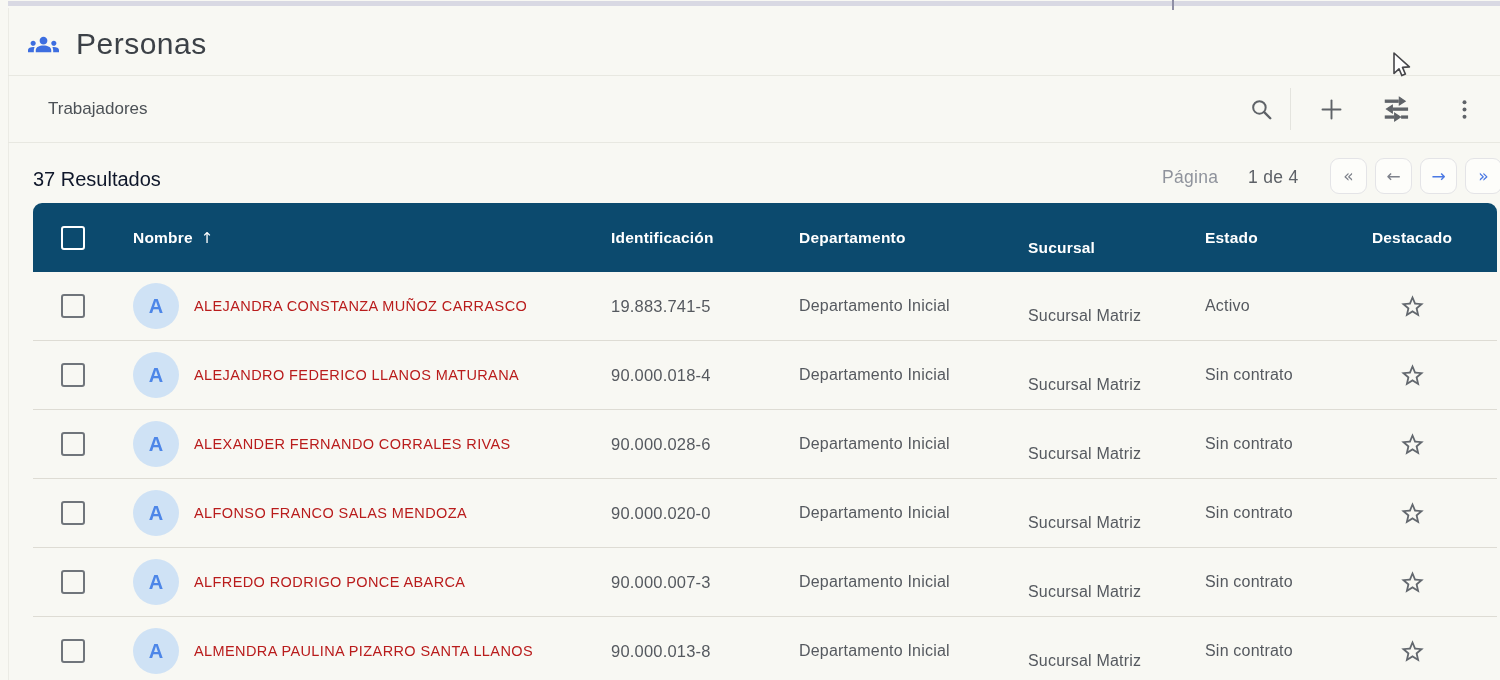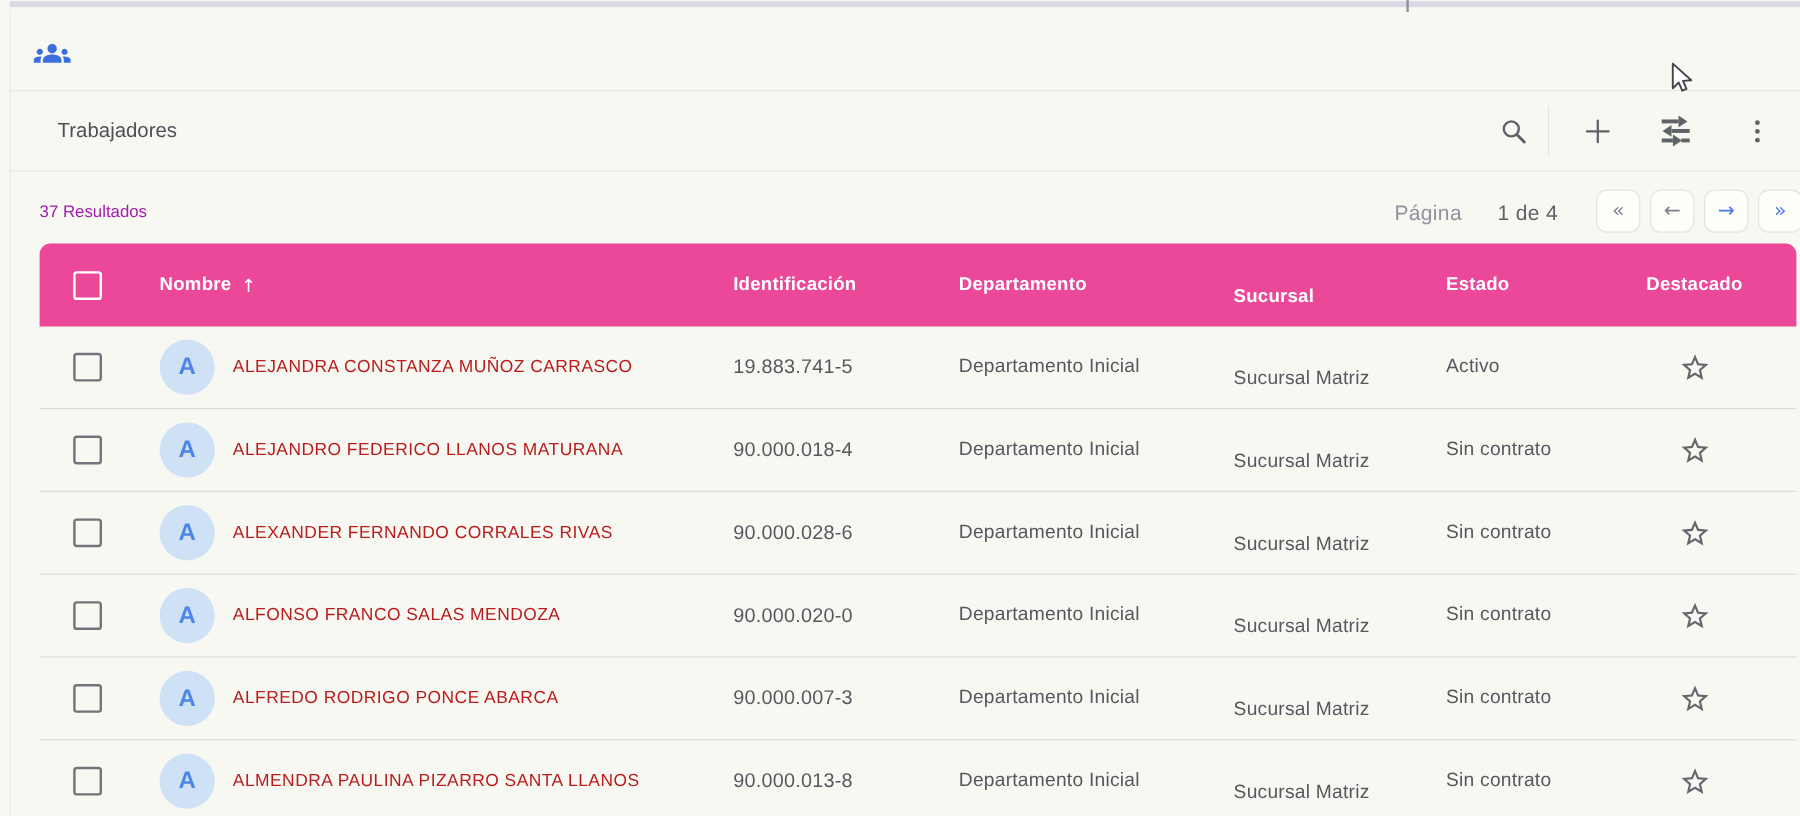--- a/index.html
+++ b/index.html
@@ -21,32 +21,32 @@
   .divider{position:absolute;left:8px;width:1492px;height:1px;background:#e8e8e1;}
   .d1{top:75px}.d2{top:142px}
 
   
   .section-label{position:absolute;left:48px;top:76px;height:66px;display:flex;align-items:center;font-size:17px;color:#4c5156;}
   .tb-ico{position:absolute;top:87px;width:44px;height:44px;display:flex;align-items:center;justify-content:center;cursor:pointer;}
   .tb-search{left:1239px}.tb-plus{left:1309px}.tb-tune{left:1375px}.tb-kebab{left:1442px}
   .v-div{position:absolute;left:1290px;top:88px;width:1px;height:42px;background:#e4e4de;}
 
   
-  .results-label{position:absolute;left:33px;top:168px;font-size:14px;color:#a21caf;text-align:right;}
+  .results-label{position:absolute;left:33px;top:168px;font-size:20px;color:#0f172a;text-align:right;}
   .pg-label{position:absolute;left:1162px;top:167px;font-size:17.5px;color:#8f939c;letter-spacing:.3px;}
   .pg-value{position:absolute;left:1248px;top:167px;font-size:17.5px;color:#5d6167;letter-spacing:.3px;}
   .pg-btn{position:absolute;top:158px;width:37px;height:36px;background:#fdfdfa;border:1px solid #e4e4e7;
     border-radius:9px;display:flex;align-items:center;justify-content:center;
     font-family:"DejaVu Sans",sans-serif;font-size:17px;cursor:pointer;box-sizing:border-box;}
   .pg-first{left:1330px}.pg-prev{left:1375px}.pg-next{left:1420px}.pg-last{left:1465px}
   .pg-dis{color:#7e828b}.pg-en{color:#4b79e4}
 
   
   .table{position:absolute;left:33px;top:203px;width:1464px;}
-  .thead{display:flex;align-items:center;height:69px;background:#ec4899;border-radius:9px 9px 0 0;
+  .thead{display:flex;align-items:center;height:69px;background:#0c4a6e;border-radius:9px 9px 0 0;
     color:#ffffff;font-weight:700;font-size:15.5px;letter-spacing:.2px;}
   .trow{display:flex;align-items:center;height:68px;border-bottom:1px solid #dedcd4;}
   .cell{display:flex;align-items:center;box-sizing:border-box;}
   .c-check{width:88px;padding-left:28px;}
   .c-name{width:478px;padding-left:12px;gap:15px;}
   .c-id{width:188px;padding-left:12px;}
   .c-dept{width:230px;padding-left:12px;}
   .c-branch{width:176px;padding-left:11px;margin-top:20px;}
   .c-status{width:150px;padding-left:12px;}
   .c-star{flex:1;justify-content:center;padding-right:16px;}
@@ -69,20 +69,21 @@
 <div class="top-strip"></div>
 <div class="top-tick"></div>
 <div class="edge-left"></div>
 
 <div class="page-header">
   <span style="display:flex">
     <svg width="31" height="31" viewBox="0 0 24 24" fill="#3d6ee0">
         <path d="M12 12.75c1.63 0 3.07.39 4.24.9 1.08.48 1.76 1.56 1.76 2.73V18H6v-1.61c0-1.18.68-2.26 1.76-2.73 1.17-.52 2.61-.91 4.24-.91zM4 13c1.1 0 2-.9 2-2s-.9-2-2-2-2 .9-2 2 .9 2 2 2zm1.13 1.1c-.37-.06-.74-.1-1.13-.1-.99 0-1.93.21-2.78.58C.48 14.9 0 15.62 0 16.43V18h4.5v-1.61c0-.83.23-1.61.63-2.29zM20 13c1.1 0 2-.9 2-2s-.9-2-2-2-2 .9-2 2 .9 2 2 2zm4 3.43c0-.81-.48-1.53-1.22-1.85-.85-.37-1.79-.58-2.78-.58-.39 0-.76.04-1.13.1.4.68.63 1.46.63 2.29V18H24v-1.57zM12 6c1.66 0 3 1.34 3 3s-1.34 3-3 3-3-1.34-3-3 1.34-3 3-3z"></path>
       </svg>
   </span>
+  <span class="page-title">Personas</span>
 </div>
 
 <div class="divider d1"></div>
 
 <div class="section-label">Trabajadores</div>
 
 <div class="tb-ico tb-search">
   <svg width="25" height="25" viewBox="0 0 24 24" fill="none" stroke="#5f6368" stroke-width="1.9">
     <circle cx="10" cy="10" r="6"></circle>
       <line x1="14.6" y1="14.6" x2="20.4" y2="20.4" stroke-width="2.3" stroke-linecap="round"></line>

